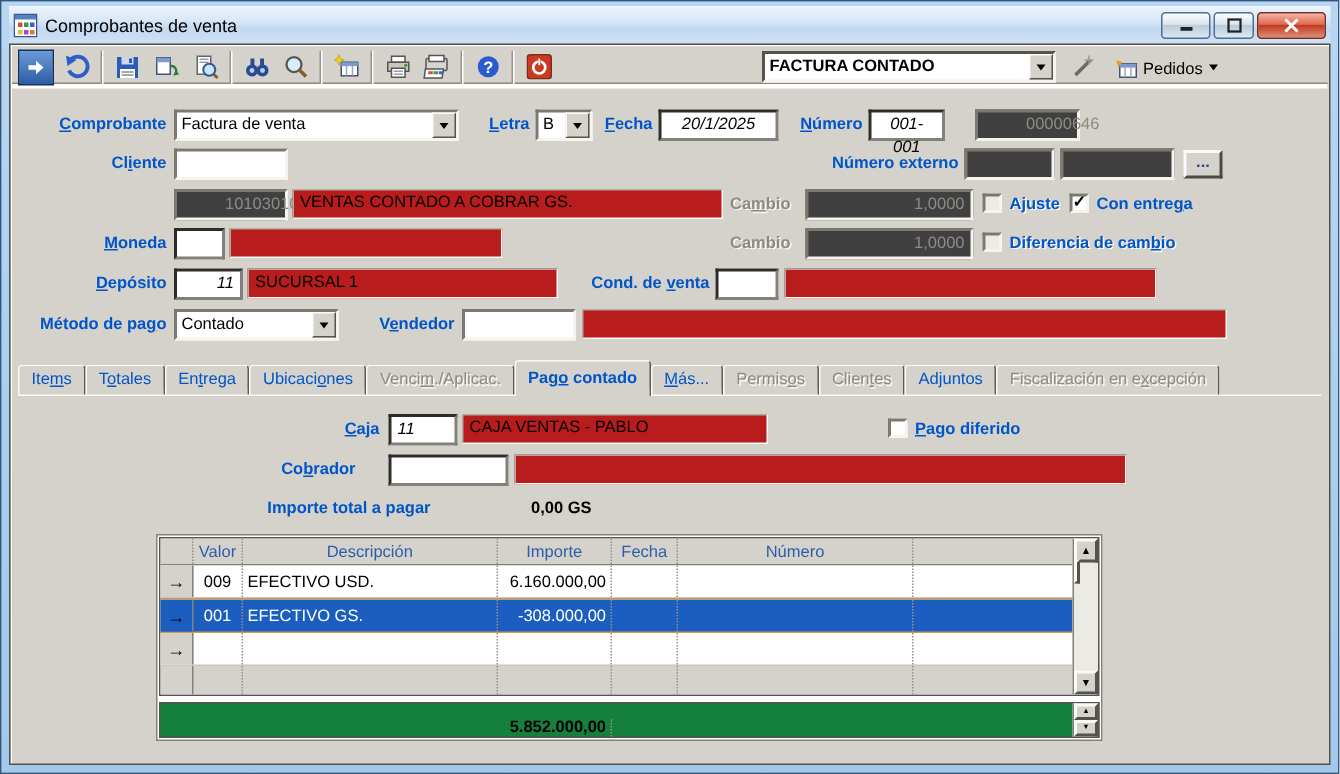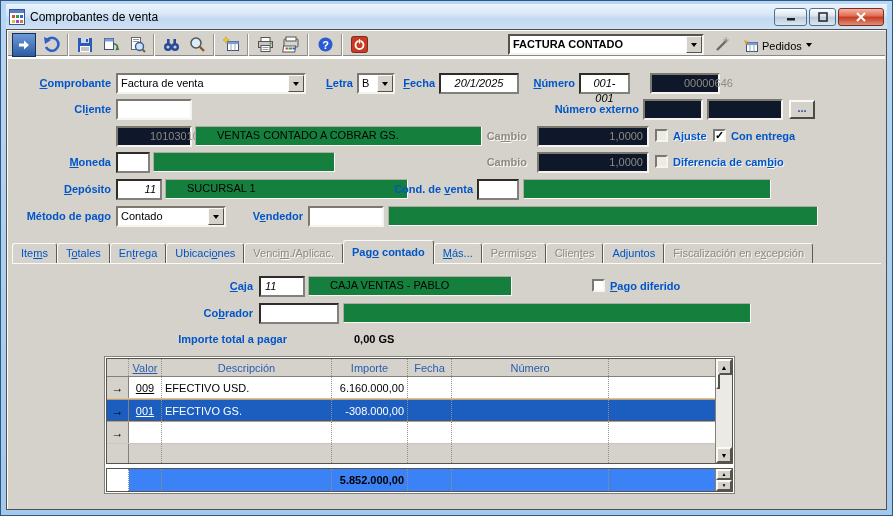--- a/index.html
+++ b/index.html
@@ -29,22 +29,22 @@
   .tb-combo { position:absolute; left:500px; top:3px; width:196px; height:22px; }
   .wand { position:absolute; left:706px; top:5px; }
   .pedidos { position:absolute; left:731px; top:4px; height:22px; display:flex; align-items:center; gap:4px; padding:0 4px; }
 
   
   .abs { position:absolute; }
   .flabel { position:absolute; font-weight:bold; color:#0055c8; line-height:21px; text-align:right; white-space:nowrap; }
   .flabel.dis, .dis { color:#8d8a84; text-shadow:1px 1px 0 #fbfaf6; }
   .edit { position:absolute; height:21px; background:#fff; border:2px solid; border-color:#7b786f #f6f4ef #f6f4ef #7b786f; padding:1px 4px; line-height:15px; }
   .edit.dk { border-color:#2e2c28 #81807a #81807a #2e2c28;font-style:italic; }
-  .ro { background:#0f172a; color:#8d8a84;padding-left:32px; }
-  .panel { position:absolute; height:20px; background:#15803d; border:1px solid; border-color:#aeaba1 #fbfaf6 #fbfaf6 #aeaba1; padding:2px 21px; white-space:nowrap; overflow:hidden; }
+  .ro { background:#404040; color:#8d8a84;padding-left:32px; }
+  .panel { position:absolute; height:20px; background:#b91c1c; border:1px solid; border-color:#aeaba1 #fbfaf6 #fbfaf6 #aeaba1; padding:2px 4px; white-space:nowrap; overflow:hidden; }
   .tr { text-align:right; } .tc { text-align:center; }
   .combo { position:absolute; height:21px; display:flex; background:#fff; border:2px solid; border-color:#7b786f #f6f4ef #f6f4ef #7b786f; }
   .combo .cval { flex:1; padding:1px 3px; white-space:nowrap; overflow:hidden; line-height:15px; }
   .combo .cbtn { width:16px; background:#D5D2CB; border:1px solid; border-color:#fbfaf6 #55534b #55534b #fbfaf6; display:flex; align-items:center; justify-content:center; }
   .arr-dn { width:0; height:0; border:3px solid transparent; border-top:4px solid #000; margin-top:4px; }
   .cb { position:absolute; width:13px; height:13px; background:#fff; border:2px solid; border-color:#7b786f #f6f4ef #f6f4ef #7b786f;
     font-size:11px; line-height:9px; text-align:center; font-weight:bold; color:#000; }
   .cb.disbox { background:#EDECE4; }
   .cblabel { position:absolute; font-weight:bold; color:#0055c8; line-height:16px; white-space:nowrap; }
   .btn3d { position:absolute; background:#D5D2CB; border:2px solid; border-color:#fbfaf6 #4c4a44 #4c4a44 #fbfaf6; text-align:center; }
@@ -63,27 +63,27 @@
   .gmain { margin-right:17px; }
   .ghead { display:flex; height:18px; background:#D5D2CB; border-bottom:1px solid #84817a; color:#2b5cad; }
   .gc { border-right:1px dotted #94918a; display:flex; align-items:center; padding:0 3px; overflow:hidden; white-space:nowrap; }
   .ghead .gc { justify-content:center; }
   .grow { display:flex; height:22px; border-bottom:1px solid #c9c6be; background:#fff; }
   .arrowcell { background:#D5D2CB; border-right:1px solid #84817a; justify-content:center; font-size:12px; }
   .grow.selected { background:#1b5ec0; color:#fff; border-top:1px solid #d29a4e; border-bottom:1px solid #d29a4e; height:23px; }
   .grow.selected .arrowcell { background:#1b5ec0; color:#000; }
   .gfill { display:flex; height:19px; background:#D5D2CB; }
   .gfill .gc { height:100%; }
-  .c0{width:22px;} .c1{width:33px;text-decoration:underline;} .c2{width:170px;} .c3{width:76px;} .c4{width:44px;} .c5{width:157px;} .cf{flex:1;border-right:none;}
+  .c0{width:22px;} .c1{width:33px;} .c2{width:170px;} .c3{width:76px;} .c4{width:44px;} .c5{width:157px;} .cf{flex:1;border-right:none;}
   .vscroll { position:absolute; top:0; right:0; bottom:0; width:17px; background:#ECEAE4; border-left:1px solid #84817a; }
   .sbtn { width:16px; height:16px; background:#D5D2CB; border:2px solid; border-color:#fbfaf6 #55534b #55534b #fbfaf6;
     display:flex; align-items:center; justify-content:center; font-size:7px; line-height:7px; }
   .sthumb { width:16px; height:18px; background:#D5D2CB; border:2px solid; border-color:#fbfaf6 #55534b #55534b #fbfaf6; }
   .sdown { position:absolute; bottom:0; }
-  .gridfoot { margin-top:4px; height:24px; border:1px solid #55534c; background:#3b82f6; display:flex; }
+  .gridfoot { margin-top:4px; height:24px; border:1px solid #55534c; background:#15803d; display:flex;align-items:flex-end; }
   .gridfoot .gc { align-items:center; }
   .fwhite { background:#fff; border-right:1px dotted #94918a; }
   .spin { width:17px; border-left:1px solid #84817a; display:flex; flex-direction:column; background:#ECEAE4; }
   .spin .sbtn { height:11px; font-size:5px; }
 
   u { text-decoration:underline; }
   svg { display:block; }
 </style>
 </head>
 <body>
@@ -296,21 +296,21 @@
     <span class="flabel" style="left:4px;top:122px;width:100px"><u>M</u>oneda</span>
     <span class="edit dk" style="left:109px;top:122px;width:34px"></span>
     <span class="panel" style="left:146px;top:122px;width:182px"></span>
     <span class="flabel dis" style="left:430px;top:122px;width:90px">Cambio</span>
     <span class="edit ro tr" style="left:530px;top:122px;width:112px">1,0000</span>
     <span class="cb disbox" style="left:648px;top:125px"></span>
     <span class="cblabel dis" style="left:666px;top:124px">Diferencia de cam<u>b</u>io</span>
 
     <span class="flabel" style="left:4px;top:149px;width:100px"><u>D</u>epósito</span>
     <span class="edit dk tr" style="left:109px;top:149px;width:46px">11</span>
-    <span class="panel" style="left:158px;top:149px;width:243px">SUCURSAL 1</span>
+    <span class="panel" style="left:158px;top:149px;width:207px">SUCURSAL 1</span>
     <span class="flabel" style="left:378px;top:149px;width:88px">Cond. de <u>v</u>enta</span>
     <span class="edit dk" style="left:470px;top:149px;width:42px"></span>
     <span class="panel" style="left:516px;top:149px;width:248px"></span>
 
     <span class="flabel" style="left:4px;top:176px;width:100px">Método de pa<u>g</u>o</span>
     <span class="combo" style="left:109px;top:176px;width:110px">
       <span class="cval">Contado</span>
       <span class="cbtn">
           <span class="arr-dn"></span>
         </span>
@@ -333,21 +333,21 @@
       <span class="tab disabled"><span>Fiscalización en e<u>x</u>cepción</span></span>
     </div>
     <div class="tabline"></div>
 
     <span class="flabel" style="left:120px;top:246px;width:126px"><u>C</u>aja</span>
     <span class="edit dk" style="left:252px;top:246px;width:46px">11</span>
     <span class="panel" style="left:301px;top:246px;width:204px">CAJA VENTAS - PABLO</span>
     <span class="cb" style="left:585px;top:249px"></span>
     <span class="cblabel" style="left:603px;top:248px"><u>P</u>ago diferido</span>
 
-    <span class="flabel" style="left:120px;top:273px;width:126px">Co<u>b</u>rador</span>
+    <span class="flabel" style="left:104px;top:273px;width:126px">Co<u>b</u>rador</span>
     <span class="edit dk" style="left:252px;top:273px;width:80px"></span>
     <span class="panel" style="left:336px;top:273px;width:408px"></span>
 
     <span class="flabel" style="left:110px;top:299px;width:170px">Importe total a pagar</span>
     <span class="abs" style="left:347px;top:299px;font-weight:bold;line-height:21px">0,00 GS</span>
 
     <div class="gridwrap">
       <div class="grid">
         <div class="gmain">
           <div class="ghead">

